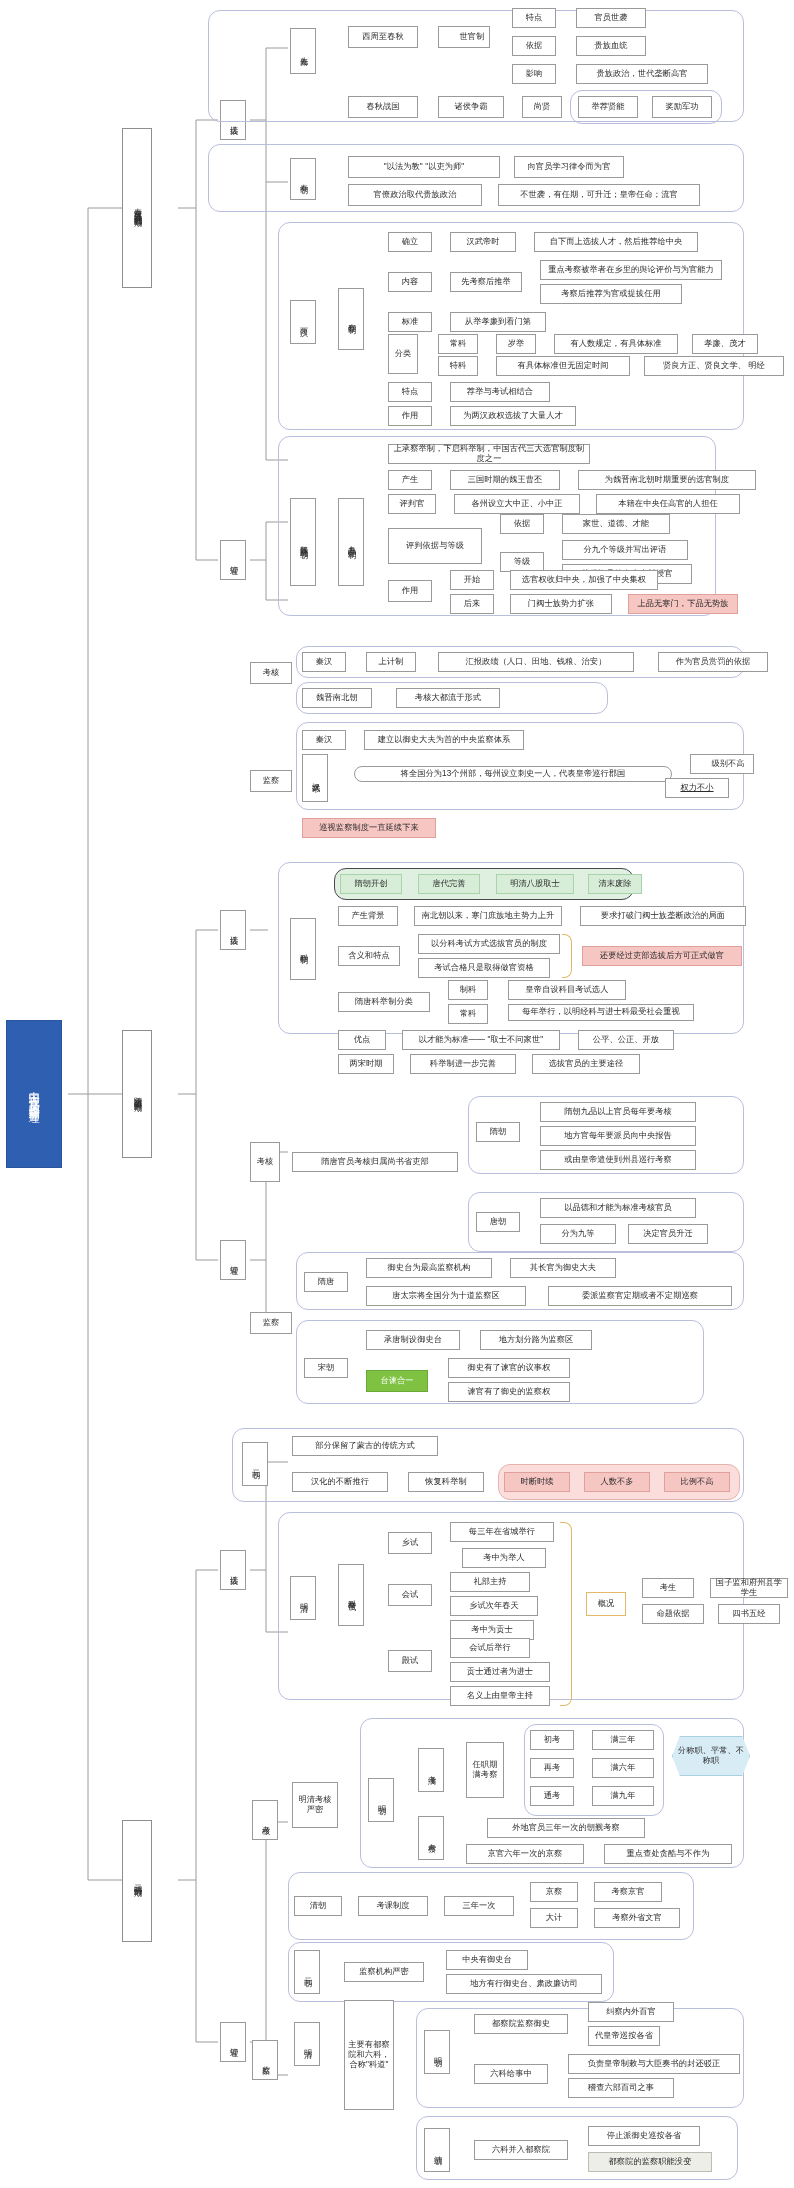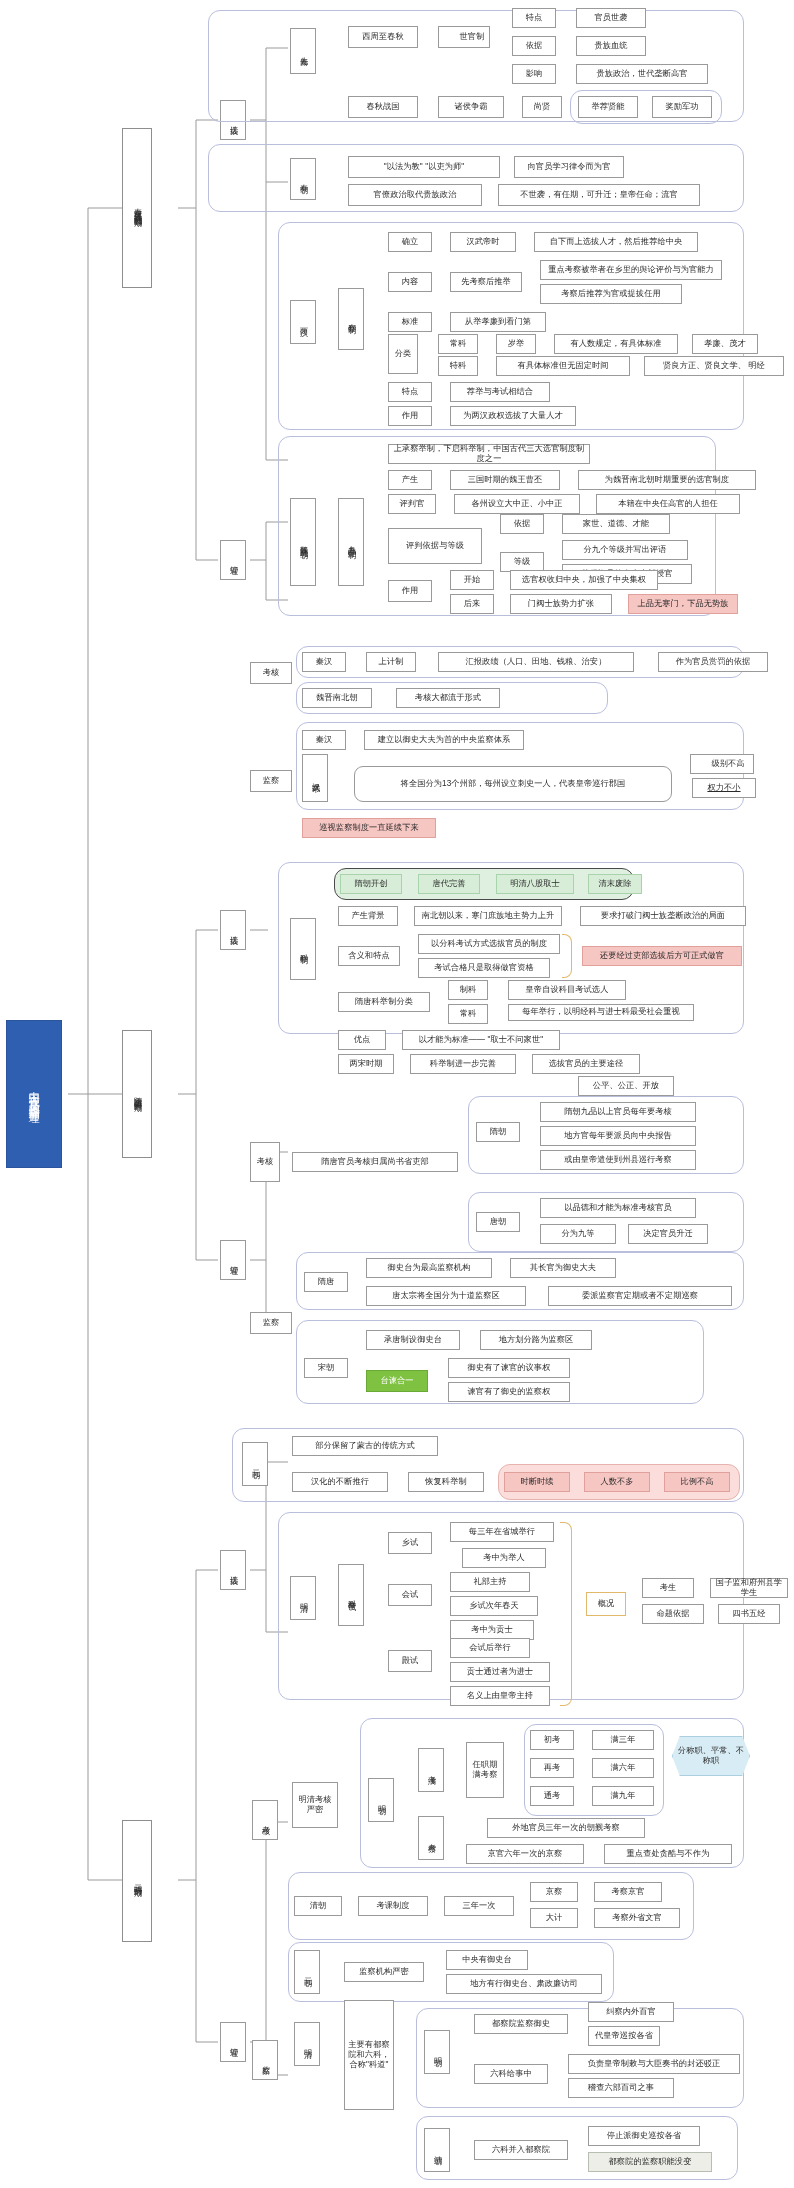--- a/index.html
+++ b/index.html
@@ -245,23 +245,23 @@
 
   <div class="group" style="left:296px; top:682px; width:312px; height:32px;"></div>
   <div class="node" style="left:302px; top:688px; width:70px; height:20px;">魏晋南北朝</div>
   <div class="node" style="left:396px; top:688px; width:104px; height:20px;">考核大都流于形式</div>
 
   <div class="group" style="left:296px; top:722px; width:448px; height:88px;"></div>
   <div class="node" style="left:250px; top:770px; width:42px; height:22px;">监察</div>
   <div class="node" style="left:302px; top:730px; width:44px; height:20px;">秦汉</div>
   <div class="node" style="left:364px; top:730px; width:160px; height:20px;">建立以御史大夫为首的中央监察体系</div>
   <div class="node vert" style="left:302px; top:754px; width:26px; height:48px;">汉武帝</div>
-  <div class="node" style="left:354px; top:766px; width:318px; height:36px;border-radius:9px;">将全国分为13个州部，每州设立刺史一人，代表皇帝巡行郡国</div>
+  <div class="node" style="left:354px; top:766px; width:318px; height:16px;border-radius:9px;">将全国分为13个州部，每州设立刺史一人，代表皇帝巡行郡国</div>
   <div class="node" style="left:690px; top:754px; width:64px; height:20px;padding-left:15px;">级别不高</div>
-  <div class="node" style="left:692px; top:778px; width:64px; height:20px;text-decoration:underline;">权力不小</div>
+  <div class="node" style="left:665px; top:778px; width:64px; height:20px;text-decoration:underline;">权力不小</div>
   <div class="node pink" style="left:302px; top:818px; width:134px; height:20px;">巡视监察制度一直延续下来</div>
 
   <div class="group" style="left:278px; top:862px; width:466px; height:172px;"></div>
   <div class="node vert" style="left:290px; top:918px; width:26px; height:62px;">科举制</div>
 
   <div class="group greeng" style="left:334px; top:868px; width:300px; height:32px;"></div>
   <div class="node green" style="left:340px; top:874px; width:62px; height:20px;">隋朝开创</div>
   <div class="node green" style="left:418px; top:874px; width:62px; height:20px;">唐代完善</div>
   <div class="node green" style="left:496px; top:874px; width:78px; height:20px;">明清八股取士</div>
   <div class="node green" style="left:588px; top:874px; width:54px; height:20px;">清末废除</div>
@@ -277,21 +277,21 @@
   <div class="node pink" style="left:582px; top:946px; width:160px; height:20px;">还要经过吏部选拔后方可正式做官</div>
 
   <div class="node" style="left:338px; top:992px; width:92px; height:20px;">隋唐科举制分类</div>
   <div class="node" style="left:448px; top:980px; width:40px; height:20px;">制科</div>
   <div class="node" style="left:508px; top:980px; width:118px; height:20px;">皇帝自设科目考试选人</div>
   <div class="node" style="left:448px; top:1004px; width:40px; height:20px;">常科</div>
   <div class="node" style="left:508px; top:1004px; width:186px; height:17px;">每年举行，以明经科与进士科最受社会重视</div>
 
   <div class="node" style="left:338px; top:1030px; width:48px; height:20px;">优点</div>
   <div class="node" style="left:402px; top:1030px; width:158px; height:20px;">以才能为标准—— "取士不问家世"</div>
-  <div class="node" style="left:578px; top:1030px; width:96px; height:20px;margin-top:46px;">公平、公正、开放</div>
+  <div class="node" style="left:578px; top:1030px; width:96px; height:20px;">公平、公正、开放</div>
 
   <div class="node" style="left:338px; top:1054px; width:56px; height:20px;">两宋时期</div>
   <div class="node" style="left:410px; top:1054px; width:106px; height:20px;">科举制进一步完善</div>
   <div class="node" style="left:532px; top:1054px; width:108px; height:20px;">选拔官员的主要途径</div>
 
   <div class="node" style="left:250px; top:1142px; width:30px; height:40px;">考核</div>
   <div class="node" style="left:292px; top:1152px; width:166px; height:20px;">隋唐官员考核归属尚书省吏部</div>
   <div class="group" style="left:468px; top:1096px; width:276px; height:78px;"></div>
   <div class="node" style="left:476px; top:1122px; width:44px; height:20px;">隋朝</div>
   <div class="node" style="left:540px; top:1102px; width:156px; height:20px;">隋朝九品以上官员每年要考核</div>

